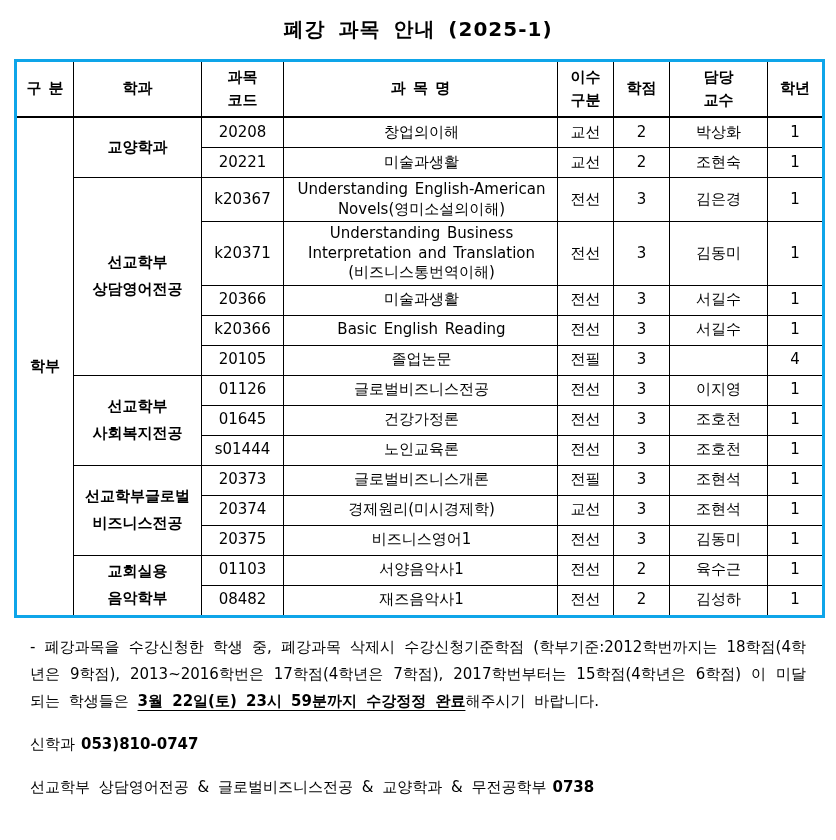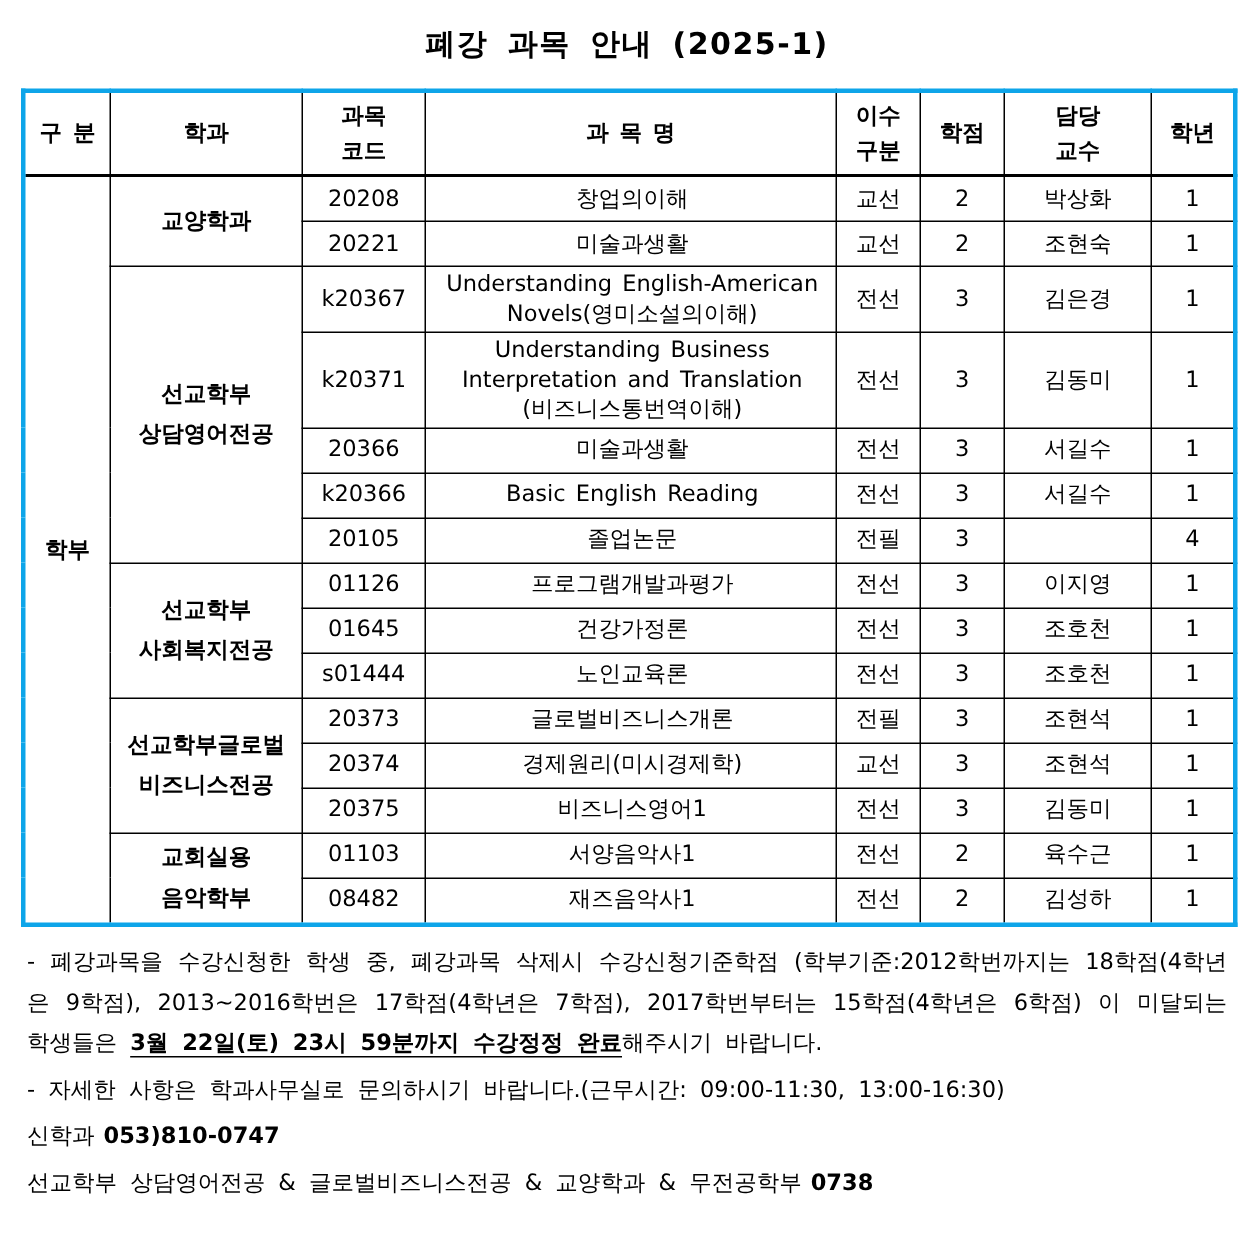--- a/index.html
+++ b/index.html
@@ -48,21 +48,21 @@
   tbody td { height: 25px; line-height: 1.3; }
   td.c-name { text-align: center; padding-left: 6px; }
   td.c-div, td.c-dept { font-weight: bold; line-height: 1.8; text-align: center; }
 
   .notes {
     margin-top: 10px;
     font-size: 15px;
     line-height: 27px;
     word-spacing: 4px;
   }
-  .notes p { margin: 4px; }
+  .notes p { margin: 16px; }
   .notes .p1 { text-align: justify; }
   .deadline { font-weight: bold; text-decoration: underline; text-underline-offset: 4px; }
   .contact-number { font-weight: bold; margin-left: 6px; }
 </style>
 </head>
 <body>
 
 <div class="page">
 
   <h1 class="title"><span>폐강 과목 안내 (2025-1)</span></h1>
@@ -155,21 +155,21 @@
         <td class="c-name">졸업논문</td>
         <td class="c-cat">전필</td>
         <td class="c-cred">3</td>
         <td class="c-prof"></td>
         <td class="c-year">4</td>
       </tr>
       <tr>
         <td class="c-dept" rowspan="3">선교학부
 사회복지전공</td>
         <td class="c-code">01126</td>
-        <td class="c-name">프로그램개발과평가</td>
+        <td class="c-name">글로벌비즈니스전공</td>
         <td class="c-cat">전선</td>
         <td class="c-cred">3</td>
         <td class="c-prof">이지영</td>
         <td class="c-year">1</td>
       </tr>
       <tr>
         <td class="c-code">01645</td>
         <td class="c-name">건강가정론</td>
         <td class="c-cat">전선</td>
         <td class="c-cred">3</td>
@@ -226,19 +226,18 @@
         <td class="c-cat">전선</td>
         <td class="c-cred">2</td>
         <td class="c-prof">김성하</td>
         <td class="c-year">1</td>
       </tr>
     </tbody>
   </table>
 
   <div class="notes">
     <p class="p1"><span>- 폐강과목을 수강신청한 학생 중, 폐강과목 삭제시 수강신청기준학점 (학부기준:2012학번까지는 18학점(4학년은 9학점), 2013~2016학번은 17학점(4학년은 7학점), 2017학번부터는 15학점(4학년은 6학점) 이 미달되는 학생들은 </span><span class="deadline">3월 22일(토) 23시 59분까지 수강정정 완료</span><span>해주시기 바랍니다.</span></p>
-    <p>- 자세한 사항은 학과사무실로 문의하시기 바랍니다.(근무시간: 09:00-11:30, 13:00-16:30)</p>
     <p><span>신학과</span><span class="contact-number">053)810-0747</span></p>
     <p><span>선교학부 상담영어전공 &amp; 글로벌비즈니스전공 &amp; 교양학과 &amp; 무전공학부</span><span class="contact-number">0738</span></p>
 
   </div>
 
 </div>
 
 </body></html>

